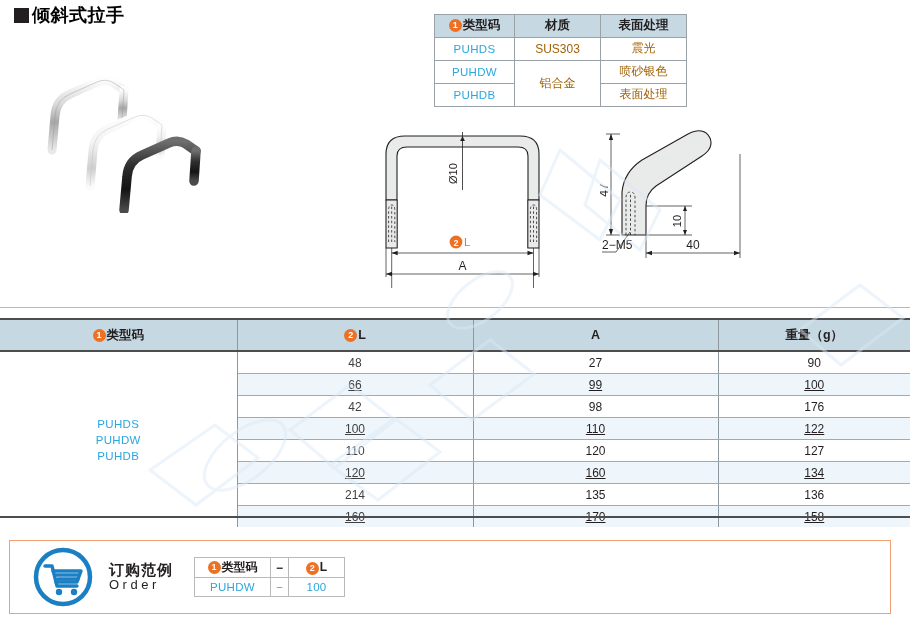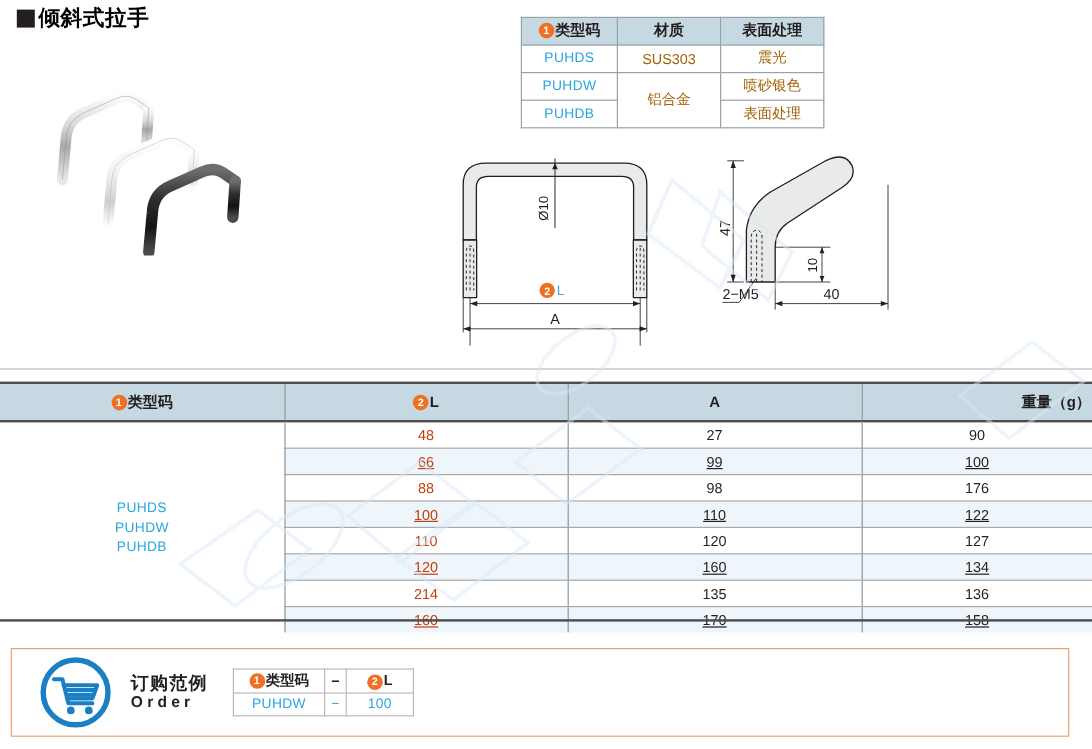--- a/index.html
+++ b/index.html
@@ -98,42 +98,42 @@
   .spec col.c3 { width: 245px; }
   .spec col.c4 { width: 192px; }
   .spec thead th {
     background: #c6d9e2;
     height: 28px;
     font-size: 12.5px; font-weight: bold;
     color: #231f20;
     border-bottom: 2px solid #4d4d4d;
     border-right: 1px solid #8d979e;
   }
-  .spec thead th:last-child { border-right: none; text-align: right; }
+  .spec thead th:last-child { border-right: none; }
   .spec tbody td {
     height: 19px;
     text-align: center;
     border-bottom: 1px solid #a8a8a8;
     border-right: 1px solid #8d979e;
     font-size: 12px;
     color: #231f20;
   }
   .spec tbody td:last-child { border-right: none; margin-top: 44px; }
   .spec tbody tr:last-child td { border-bottom: none; }
   .spec td.typecell {
     border-right: 1px solid #8d979e;
     border-bottom: none;
     vertical-align: middle;
     text-align: center;
   }
   .spec td.typecell div {
     color: #2ca6e0; font-size: 11.5px;
     line-height: 16px; letter-spacing: .3px;
   }
-  .spec td.lval { color: #c2410c; }
+  .spec td.lval { color: #404040; }
   .spec tbody tr.alt td { background: #eef5fb; text-decoration: underline; }
   .spec-bottom {
     position: absolute; left: 0; top: 516px; width: 910px;
     height: 2px; background: #4d4d4d;
   }
 
   
   .order-box {
     position: absolute; left: 9px; top: 540px;
     width: 880px; height: 72px;
@@ -143,21 +143,21 @@
   .order-inner {
     display: flex; align-items: center; height: 100%;
     padding-left: 22px; gap: 15px;
   }
   .cart-icon { flex: 0 0 auto; }
   .order-labels {
     display: flex; flex-direction: column; justify-content: center;
     line-height: 1.05;
   }
   .order-cn { font-size: 15px; font-weight: bold; color: #231f20; letter-spacing: 1px; }
-  .order-en { font-size: 13px; color: #231f20; letter-spacing: 3.5px; font-weight: bold; }
+  .order-en { font-size: 13px; color: #231f20; letter-spacing: 3.5px; font-weight: normal; }
   .order-table {
     border-collapse: collapse; margin-left: 6px; font-size: 11.5px;
   }
   .order-table td, .order-table th {
     border: 1px solid #b9b9b9;
     text-align: center; font-weight: normal;
     height: 16px;
   }
   .order-table th { font-weight: bold; font-size: 12px; padding: 1px 5px; }
   .order-table .w-code { width: 76px; }
@@ -404,21 +404,21 @@
         <td class="lval">48</td>
         <td>27</td>
         <td>90</td>
       </tr>
       <tr class="alt">
         <td class="lval">66</td>
         <td>99</td>
         <td>100</td>
       </tr>
       <tr>
-        <td class="lval">88</td>
+        <td class="lval">42</td>
         <td>98</td>
         <td>176</td>
       </tr>
       <tr class="alt">
         <td class="lval">100</td>
         <td>110</td>
         <td>122</td>
       </tr>
       <tr>
         <td class="lval">110</td>

